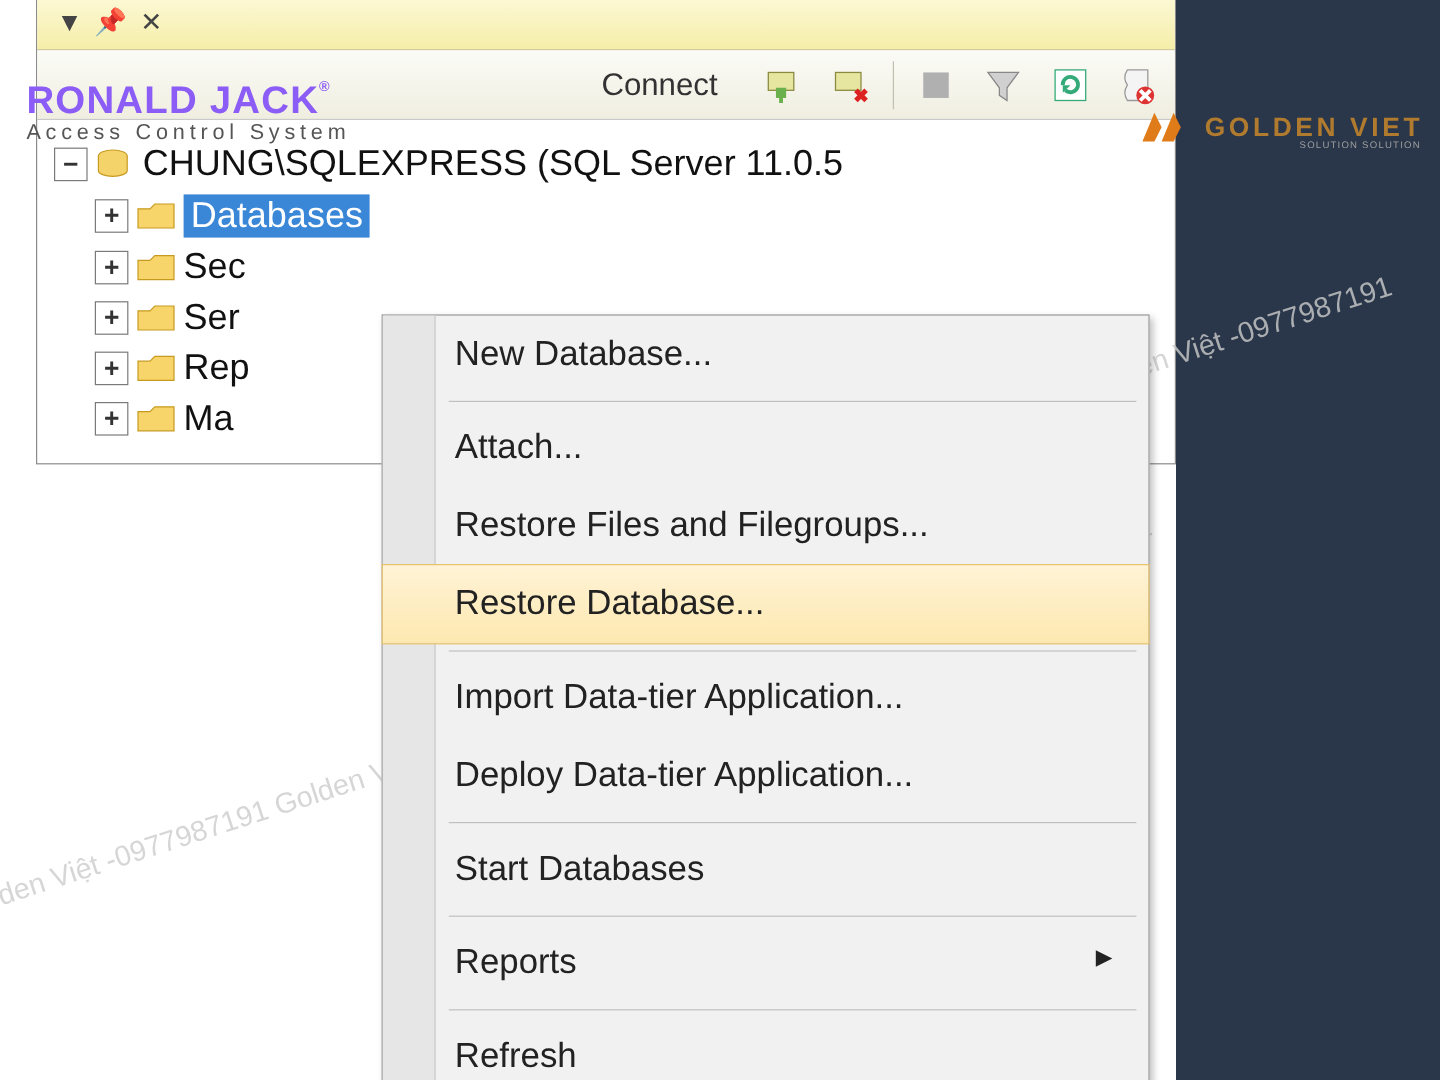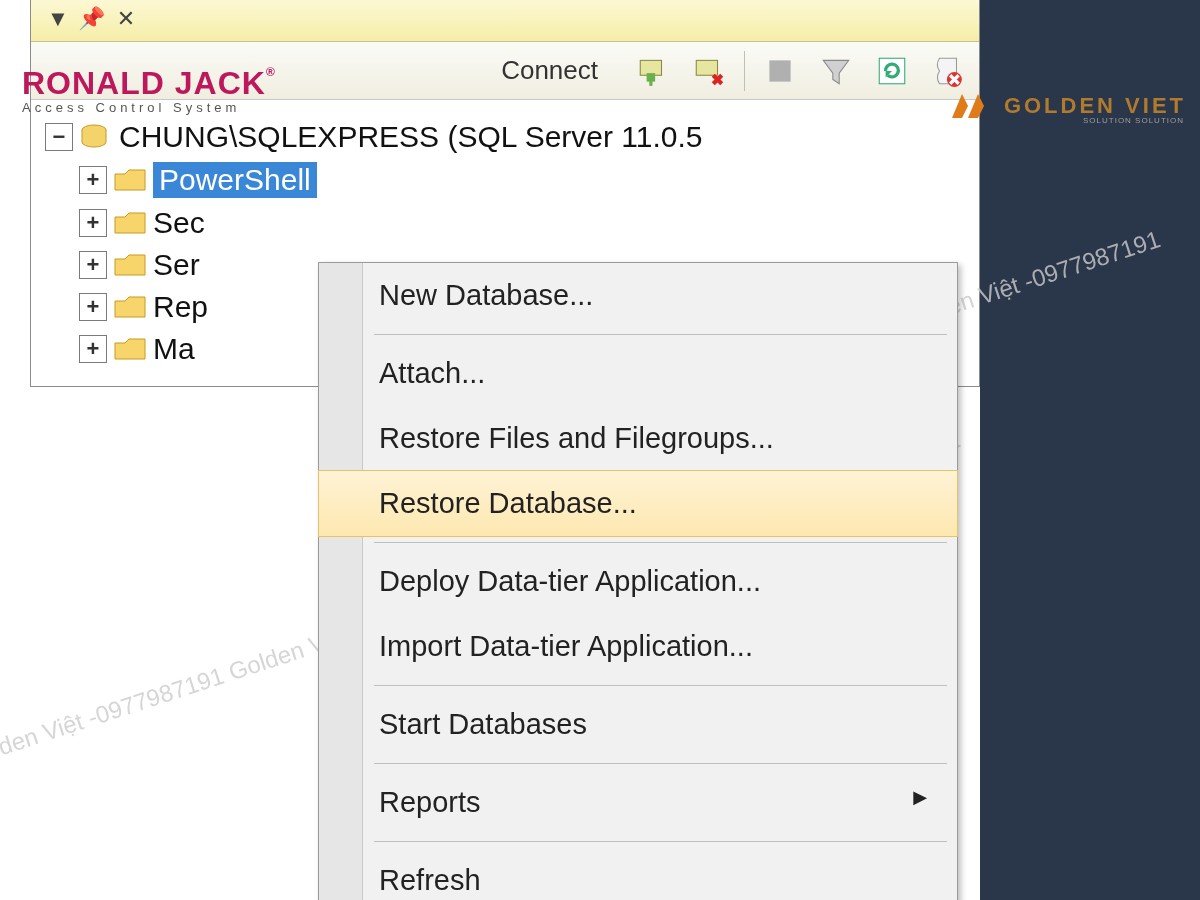--- a/index.html
+++ b/index.html
@@ -122,23 +122,23 @@
     height:1px; background:#c0c0c0; margin: 6px 10px 6px 55px;
   }
   .ctx-arrow { margin-left:auto; font-size:18px; }
 
   
   .logo-left {
     position:absolute; left:22px; top:65px;
     font-family: Arial, sans-serif;
     z-index: 40;
   }
-  .logo-left .l1 { color:#be185d; font-weight:900; font-size:32px; letter-spacing:1px;}
+  .logo-left .l1 { color:#8b5cf6; font-weight:900; font-size:32px; letter-spacing:1px;}
   .logo-left .l1 .reg { font-size:12px; vertical-align: top;}
-  .logo-left .l2 { color:#555; font-size:13px; letter-spacing:4px; margin-top:-2px;}
+  .logo-left .l2 { color:#555; font-size:18px; letter-spacing:4px; margin-top:-2px;}
   .logo-right {
     position:absolute; right:14px; top:88px;
     font-family: Arial, sans-serif;
     display:flex; align-items:center; gap:16px; z-index:40;
   }
   .logo-right .gl-text { color:#b07b2e; font-weight:700; letter-spacing:3px; font-size:22px;}
   .logo-right .gl-sub { color:#9e9e9e; font-size:8px; letter-spacing:1px; position:absolute; right:2px; top:28px;}
   .logo-right svg { width:40px; height:36px; }
   .watermark {
     position:absolute; color:#ccc; font-size:24px;
@@ -215,21 +215,21 @@
       <span>CHUNG\SQLEXPRESS (SQL Server 11.0.5</span>
     </div>
 
     <div class="tree-row indent2">
       <span class="expander">+</span>
       <span class="folder-icon">
         <svg viewBox="0 0 34 28">
             <path d="M2 8 h10 l4 -4 h16 v20 h-30 z" fill="#f7d56a" stroke="#c79a20"></path>
           </svg>
       </span>
-      <span class="selected-label">PowerShell</span>
+      <span class="selected-label">Databases</span>
     </div>
     <div class="tree-row indent2">
       <span class="expander">+</span>
       <span class="folder-icon"><svg viewBox="0 0 34 28">
             <path d="M2 8 h10 l4 -4 h16 v20 h-30 z" fill="#f7d56a" stroke="#c79a20"></path>
           </svg></span>
       <span>Sec</span>
     </div>
     <div class="tree-row indent2">
       <span class="expander">+</span>
@@ -265,24 +265,24 @@
       <span>Attach...</span>
     </div>
   <div class="ctx-item">
       <span>Restore Files and Filegroups...</span>
     </div>
   <div class="ctx-item highlight">
       <span>Restore Database...</span>
     </div>
   <div class="ctx-sep"></div>
   <div class="ctx-item">
+      <span>Import Data-tier Application...</span>
+    </div>
+  <div class="ctx-item">
       <span>Deploy Data-tier Application...</span>
-    </div>
-  <div class="ctx-item">
-      <span>Import Data-tier Application...</span>
     </div>
   <div class="ctx-sep"></div>
   <div class="ctx-item">
       <span>Start Databases</span>
     </div>
   <div class="ctx-sep"></div>
   <div class="ctx-item">
     <span>Reports</span>
     <span class="ctx-arrow">▶</span>
   </div>

